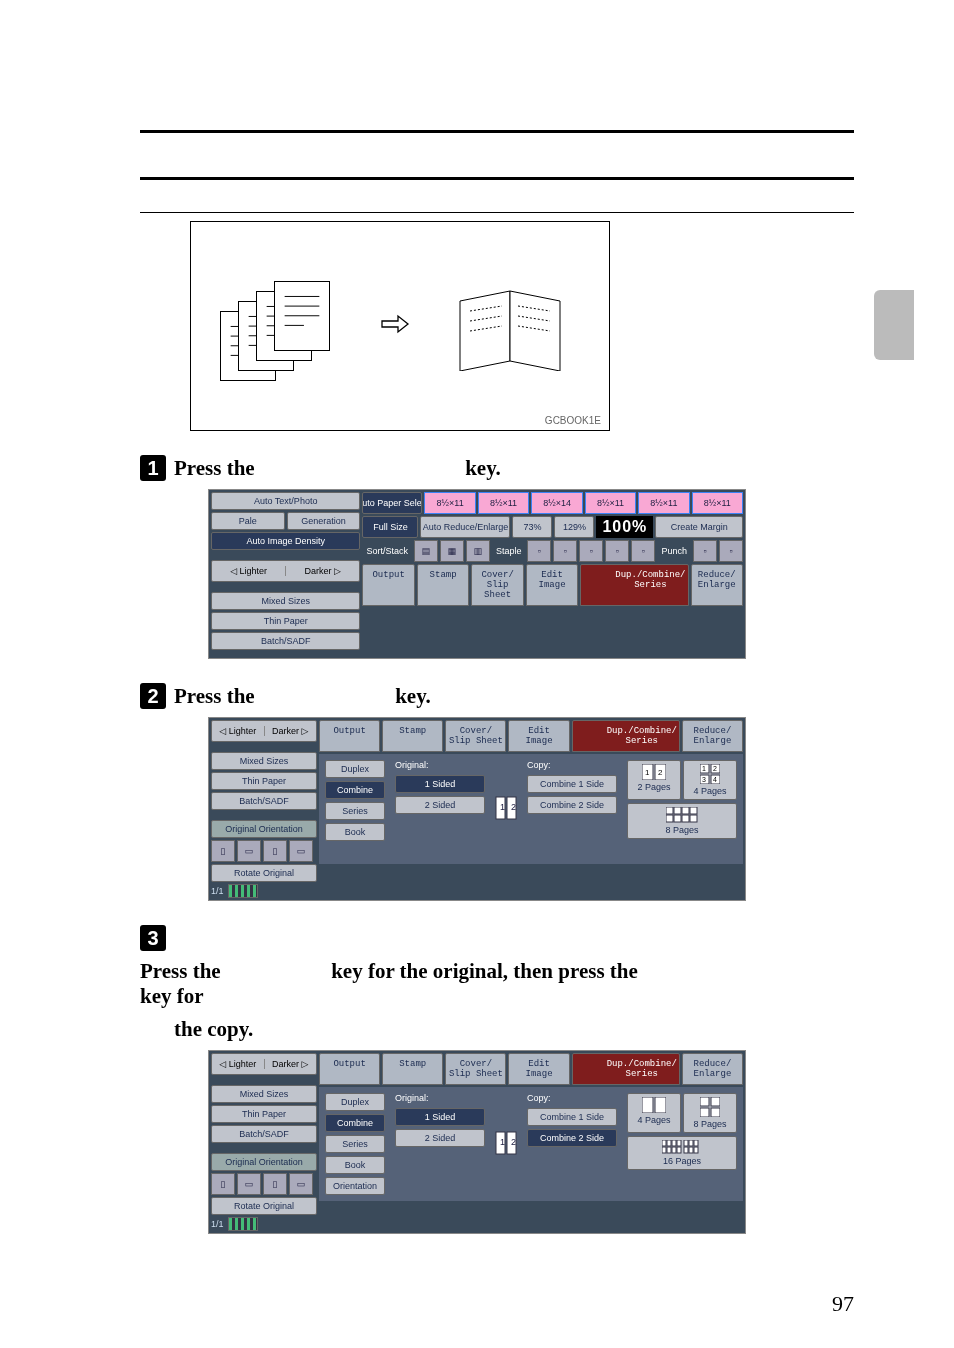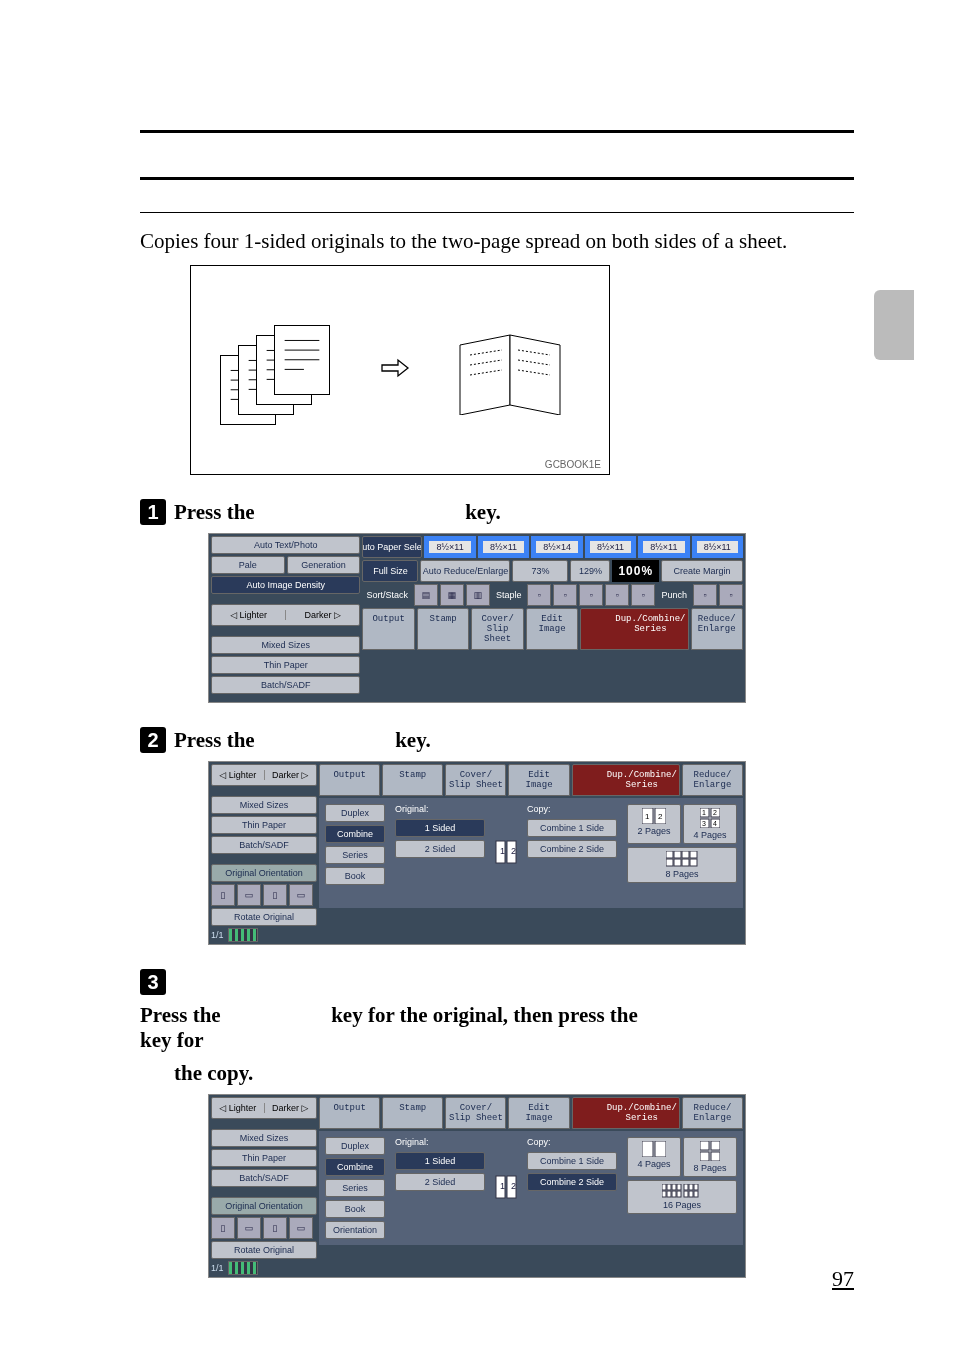--- a/index.html
+++ b/index.html
@@ -22,57 +22,56 @@
   .step { display:flex; align-items:baseline; gap: 8px; margin-top: 24px; margin-bottom: 8px; flex-wrap: wrap; }
   .step-num { width:26px; height:26px; background:#000; color:#fff; font-family: Arial, sans-serif; font-weight:bold; font-size:20px; display:inline-flex; align-items:center; justify-content:center; border-radius:3px; flex-shrink:0; }
   .step-text { font-size: 21px; font-weight: bold; }
   .step-body { margin-left: 34px; font-size:21px; font-weight:bold; }
   .screenshot { width: 538px; margin-left: 68px; background:#3a4a5a; border:1px solid #888; padding:2px; font-family: Arial, sans-serif; font-size:10px; }
   .sc-row { display:flex; gap:2px; }
   .sc-col-left { width: 150px; display:flex; flex-direction:column; gap:2px; }
   .sc-col-main { flex:1; display:flex; flex-direction:column; gap:2px; }
   .sc-btn { background:#c0c4cc; border:1px solid #666; border-radius:2px; padding:3px 4px; color:#1a2a4f; text-align:center; font-size:9px; white-space:nowrap; overflow:hidden; }
   .sc-btn.sel { background:#2a3a5a; color:#fff; }
-  .sc-tray { background:#e5e5e5; border:5px solid #3b82f6; flex:1; text-align:center; padding:3px 0; font-size:9px; color:#224; }
+  .sc-tray { background:#f9a8d4; border:1px solid #3b82f6; flex:1; text-align:center; padding:3px 0; font-size:9px; color:#224; }
   .sc-bar { display:flex; gap:2px; }
   .sc-small { height:22px; display:flex; align-items:center; justify-content:center; }
-  .sc-ratio { background:#000; color:#fff; padding:3px 6px; font-weight:bold; font-size:12px; letter-spacing:1px; }
+  .sc-ratio { background:#000; color:#fff; padding:3px 6px; font-weight:bold; font-size:16px; letter-spacing:1px; }
   .sc-label { color:#fff; font-size:9px; padding:0 4px;text-align:right; }
   .sc-icons { background:#aab; border:1px solid #666; width:24px; height:22px; display:flex; align-items:center; justify-content:center; font-size:9px; color:#224; }
   .sc-tabs { display:flex; gap:2px;font-family:Liberation Mono, monospace; }
   .sc-tab { flex:1; background:#b0b8c4; border:1px solid #666; border-radius:2px 2px 0 0; padding:5px 2px; text-align:center; font-size:9px; color:#1a2a4f; }
   .sc-tab.active { background:#7f1d1d; color:#fff;padding-left:34px; }
   .sc-dark { background:#3a4a5a; height:48px; }
   .sc-panel { background:#556278; padding:6px; display:flex; gap:10px; min-height:110px; }
   .sc-panel-col { display:flex; flex-direction:column; gap:3px; }
   .sc-panel-label { color:#fff; font-size:9px; margin-bottom:2px; }
   .sc-thumb { background:#c0c4cc; border:1px solid #666; border-radius:2px; padding:3px 6px; font-size:9px; color:#1a2a4f; text-align:center; }
   .sc-thumb svg { display:block; margin:0 auto 2px; }
   .lighter-darker { display:flex; background:#c0c4cc; border:1px solid #666; border-radius:2px; height:22px; align-items:center; }
   .lighter-darker span { flex:1; text-align:center; font-size:9px; border-right:1px solid #888; padding:0 3px; }
   .lighter-darker span:last-child { border:none; }
-  .page-num { position:absolute; bottom:56px; right:100px; font-size:22px;text-decoration:underline; }
+  .page-num { position:absolute; bottom:31px; right:100px; font-size:22px; }
   .status-strip { display:flex; align-items:center; gap:4px; margin-top:2px; }
   .status-strip .bars { height:14px; width:30px; background: repeating-linear-gradient(90deg,#4b7,#4b7 3px,#334 3px,#334 6px); border:1px solid #666; }
   .status-strip .txt { color:#cde; font-size:9px; }
 </style>
 </head>
 <body>
 
 <div class="side-tab"></div>
 
 <div class="page">
   <div class="top-gap"></div>
   <hr class="rule-thick">
   <div style="height:24px"></div>
   <hr class="rule-thick">
   <div style="height:14px"></div>
   <hr class="rule-thin">
 
-  <p class="desc">Copies four 1-sided originals to the two-page spread on both sides of a sheet.</p>
 
   <div class="fig-box">
     <div class="fig-inner">
       <div class="sheet-stack">
         <div class="sheet" style="left:0;top:30px;">
           <svg viewBox="0 0 56 70">
               <line x1="10" y1="15" x2="46" y2="15" stroke="#000"></line>
               <line x1="10" y1="25" x2="46" y2="25" stroke="#000"></line>
               <line x1="10" y1="35" x2="46" y2="35" stroke="#000"></line>
               <line x1="10" y1="45" x2="30" y2="45" stroke="#000"></line>
@@ -153,21 +152,21 @@
           <div class="sc-tray sc-small">8½×11</div>
           <div class="sc-tray sc-small">8½×11</div>
           <div class="sc-tray sc-small">8½×14</div>
           <div class="sc-tray sc-small">8½×11</div>
           <div class="sc-tray sc-small">8½×11</div>
           <div class="sc-tray sc-small">8½×11</div>
         </div>
         <div class="sc-bar">
           <div class="sc-btn sel sc-small" style="width:56px">Full Size</div>
           <div class="sc-btn sc-small" style="width:90px">Auto Reduce/Enlarge</div>
-          <div class="sc-btn sc-small" style="width:56px">73%</div>
+          <div class="sc-btn sc-small" style="width:40px">73%</div>
           <div class="sc-btn sc-small" style="width:40px">129%</div>
           <div class="sc-ratio sc-small">100%</div>
           <div class="sc-btn sc-small" style="flex:1">Create Margin</div>
         </div>
         <div class="sc-bar" style="align-items:center">
           <span class="sc-label">Sort/Stack</span>
           <div class="sc-icons">▤</div>
           <div class="sc-icons">▦</div>
           <div class="sc-icons">▥</div>
           <span class="sc-label">Staple</span>

